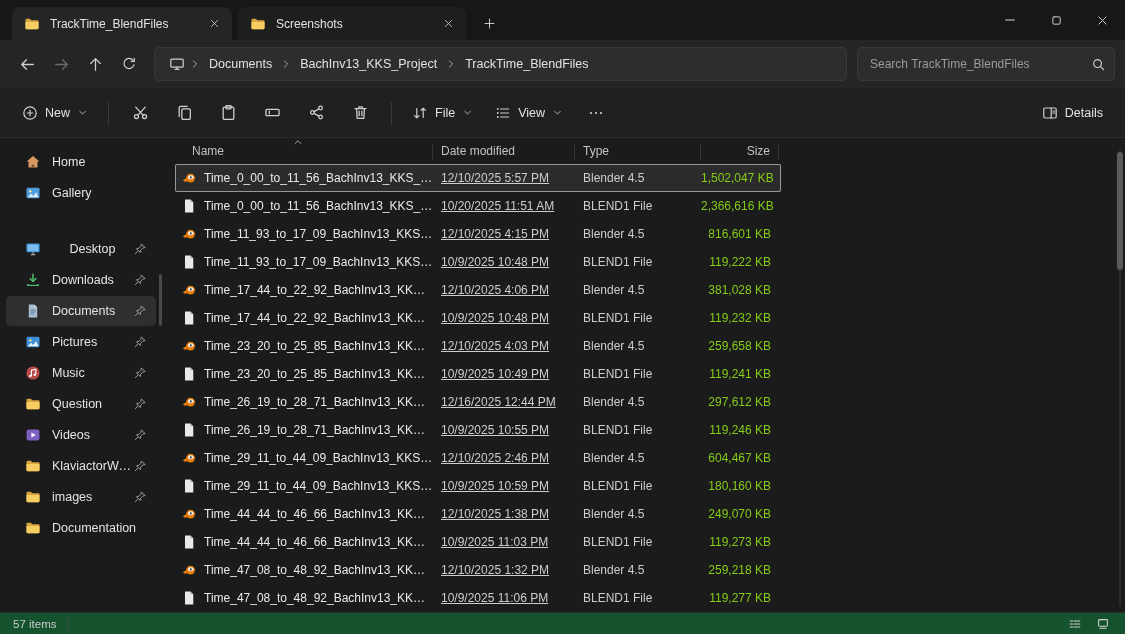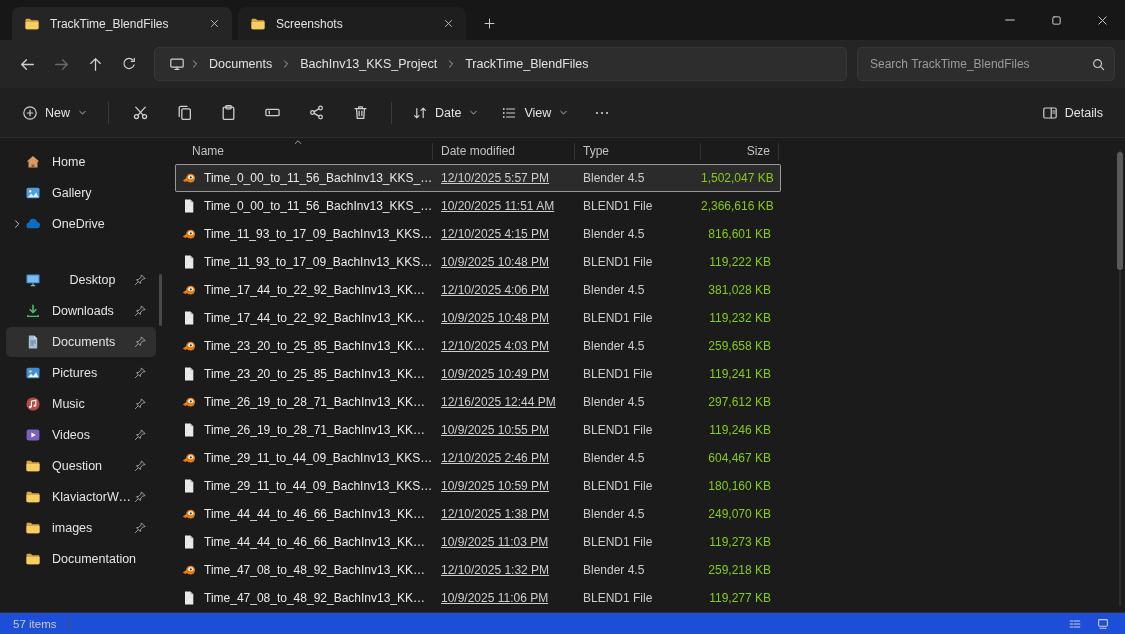--- a/index.html
+++ b/index.html
@@ -68,21 +68,21 @@
   .file-icon { width:16px; height:16px; flex:none; display:flex; align-items:center; }
   .c-date { width:142px; padding-left:8px; color:#cdcdcd; flex:none; white-space:nowrap;text-decoration:underline; }
   .c-type { width:126px; padding-left:8px; color:#cdcdcd; flex:none; white-space:nowrap; }
   .c-size { width:78px; text-align:right; padding-right:8px; color:#84cc16; flex:none; white-space:nowrap; }
 
   .v-scroll { position:absolute; right:2px; top:12px; bottom:6px; width:7px; }
   .v-scroll .track { position:absolute; right:2px; top:0; bottom:0; width:2px; background:#2c2c2c; }
   .v-scroll .thumb { position:absolute; right:0; top:2px; width:6px; height:118px; background:#5a5a5a; border-radius:3px; }
 
   
-  .statusbar { height:22px; flex:none; border-top:1px solid #2d2d2d; background:#1d4ed8; display:flex; align-items:center; padding:0 10px 0 13px; color:#c9c9c9; font-size:11.5px; }
+  .statusbar { height:22px; flex:none; border-top:1px solid #2d2d2d; background:#14532d; display:flex; align-items:center; padding:0 10px 0 13px; color:#c9c9c9; font-size:11.5px; }
   .status-sep { width:1px; height:12px; background:#4a4a4a; margin-left:12px; }
   .status-views { margin-left:auto; display:flex; gap:4px; }
   .view-toggle { width:24px; height:19px; border-radius:3px; display:flex; align-items:center; justify-content:center; }
 
   
   svg.ui { stroke:#cfcfcf; fill:none; stroke-width:1.2; stroke-linecap:round; stroke-linejoin:round; }
   svg.ui .fil { fill:#cfcfcf; stroke:none; }
 </style>
 </head>
 <body>
@@ -254,21 +254,21 @@
     <div class="tb-icon-btn">
         <svg class="ui" width="17" height="17" viewBox="0 0 16 16">
           <path d="M2.8 4.3h10.4M6.3 4.3V2.8h3.4v1.5M4.3 4.3l.6 9.2h6.2l.6-9.2M6.7 6.6v4.4M9.3 6.6v4.4"></path>
         </svg>
       </div>
     <div class="tb-sep"></div>
     <div class="tb-btn">
       <svg class="ui" width="16" height="16" viewBox="0 0 16 16">
           <path d="M4.8 12.8V3.6M4.8 12.8L2.6 10.6M4.8 12.8L7 10.6M11.2 3.2v9.2M11.2 3.2L9 5.4M11.2 3.2l2.2 2.2"></path>
         </svg>
-      <span>Date</span>
+      <span>File</span>
       <svg class="ui" width="11" height="11" viewBox="0 0 16 16">
           <path d="M4 6.2l4 4 4-4"></path>
         </svg>
     </div>
     <div class="tb-btn">
       <svg class="ui" width="16" height="16" viewBox="0 0 16 16">
           <path d="M5.6 4h8M5.6 8h8M5.6 12h8"></path>
           <circle class="fil" cx="2.8" cy="4" r=".9"></circle>
           <circle class="fil" cx="2.8" cy="8" r=".9"></circle>
           <circle class="fil" cx="2.8" cy="12" r=".9"></circle>
@@ -312,33 +312,20 @@
           <span class="side-expander"></span>
           <span class="side-icon">
             <svg width="16" height="16" viewBox="0 0 16 16">
               <rect x="1.5" y="2.8" width="13" height="10.4" rx="1.5" fill="#4e9de0"></rect>
               <circle cx="5.2" cy="6.2" r="1.2" fill="#ffe9a0"></circle>
               <path d="M2.8 12.2l3.3-3.6 2.3 2.3 2.8-3.6 2.3 4.9z" fill="#dcecfa"></path>
             </svg>
           </span>
           <span class="side-label">Gallery</span>
         </div>
-        <div class="side-item">
-          <span class="side-expander">
-            <svg width="12" height="12" viewBox="0 0 16 16">
-              <path d="M6 3.6L10.4 8 6 12.4" fill="none" stroke="#bdbdbd" stroke-width="1.3" stroke-linecap="round" stroke-linejoin="round"></path>
-            </svg>
-          </span>
-          <span class="side-icon">
-            <svg width="16" height="16" viewBox="0 0 16 16">
-              <path d="M4.6 12.3a2.9 2.9 0 01-.5-5.8A4 4 0 0112 5.9a3.2 3.2 0 01-.4 6.4z" fill="#0f6cbd"></path>
-            </svg>
-          </span>
-          <span class="side-label">OneDrive</span>
-        </div>
         <div class="side-item gap">
           <span class="side-expander"></span>
           <span class="side-icon">
             <svg width="16" height="16" viewBox="0 0 16 16">
               <rect x="1.5" y="2.6" width="13" height="8.6" rx="1" fill="#3f97dd"></rect>
               <rect x="2.6" y="3.7" width="10.8" height="6.4" fill="#7dbcf0"></rect>
               <path d="M5.8 13.6h4.4M8 11.2v2.4" stroke="#a8a8a8" stroke-width="1.2" fill="none"></path>
             </svg>
           </span>
           <span class="side-label">Desktop</span>
@@ -415,41 +402,41 @@
             <svg width="14" height="14" viewBox="0 0 16 16">
               <path d="M9.6 2.2l4.2 4.2-2.7.6-2.3 2.3-.5 2.7-4.3-4.3 2.7-.5 2.3-2.3z" fill="none" stroke="#a0a0a0" stroke-width="1.1" stroke-linejoin="round"></path>
               <path d="M5.6 10.4l-2.9 2.9" stroke="#a0a0a0" stroke-width="1.1" stroke-linecap="round"></path>
             </svg>
           </span>
         </div>
         <div class="side-item">
           <span class="side-expander"></span>
           <span class="side-icon">
             <svg width="16" height="16" viewBox="0 0 16 16">
+              <path d="M1.5 4c0-.7.5-1.2 1.2-1.2h3.1l1.5 1.5h6c.7 0 1.2.5 1.2 1.2v6.6c0 .7-.5 1.2-1.2 1.2H2.7c-.7 0-1.2-.5-1.2-1.2z" fill="#d9a440"></path>
+              <path d="M1.5 6.1h13v6c0 .7-.5 1.2-1.2 1.2H2.7c-.7 0-1.2-.5-1.2-1.2z" fill="#f6cd60"></path>
+            </svg>
+          </span>
+          <span class="side-label">Question</span>
+          <span class="side-pin">
+            <svg width="14" height="14" viewBox="0 0 16 16">
+              <path d="M9.6 2.2l4.2 4.2-2.7.6-2.3 2.3-.5 2.7-4.3-4.3 2.7-.5 2.3-2.3z" fill="none" stroke="#a0a0a0" stroke-width="1.1" stroke-linejoin="round"></path>
+              <path d="M5.6 10.4l-2.9 2.9" stroke="#a0a0a0" stroke-width="1.1" stroke-linecap="round"></path>
+            </svg>
+          </span>
+        </div>
+        <div class="side-item">
+          <span class="side-expander"></span>
+          <span class="side-icon">
+            <svg width="16" height="16" viewBox="0 0 16 16">
               <rect x="1.6" y="2.6" width="12.8" height="10.8" rx="2" fill="#7a5fc0"></rect>
               <path d="M6.4 5.4l4.4 2.6-4.4 2.6z" fill="#fff"></path>
             </svg>
           </span>
           <span class="side-label">Videos</span>
-          <span class="side-pin">
-            <svg width="14" height="14" viewBox="0 0 16 16">
-              <path d="M9.6 2.2l4.2 4.2-2.7.6-2.3 2.3-.5 2.7-4.3-4.3 2.7-.5 2.3-2.3z" fill="none" stroke="#a0a0a0" stroke-width="1.1" stroke-linejoin="round"></path>
-              <path d="M5.6 10.4l-2.9 2.9" stroke="#a0a0a0" stroke-width="1.1" stroke-linecap="round"></path>
-            </svg>
-          </span>
-        </div>
-        <div class="side-item">
-          <span class="side-expander"></span>
-          <span class="side-icon">
-            <svg width="16" height="16" viewBox="0 0 16 16">
-              <path d="M1.5 4c0-.7.5-1.2 1.2-1.2h3.1l1.5 1.5h6c.7 0 1.2.5 1.2 1.2v6.6c0 .7-.5 1.2-1.2 1.2H2.7c-.7 0-1.2-.5-1.2-1.2z" fill="#d9a440"></path>
-              <path d="M1.5 6.1h13v6c0 .7-.5 1.2-1.2 1.2H2.7c-.7 0-1.2-.5-1.2-1.2z" fill="#f6cd60"></path>
-            </svg>
-          </span>
-          <span class="side-label">Question</span>
           <span class="side-pin">
             <svg width="14" height="14" viewBox="0 0 16 16">
               <path d="M9.6 2.2l4.2 4.2-2.7.6-2.3 2.3-.5 2.7-4.3-4.3 2.7-.5 2.3-2.3z" fill="none" stroke="#a0a0a0" stroke-width="1.1" stroke-linejoin="round"></path>
               <path d="M5.6 10.4l-2.9 2.9" stroke="#a0a0a0" stroke-width="1.1" stroke-linecap="round"></path>
             </svg>
           </span>
         </div>
         <div class="side-item">
           <span class="side-expander"></span>
           <span class="side-icon">

